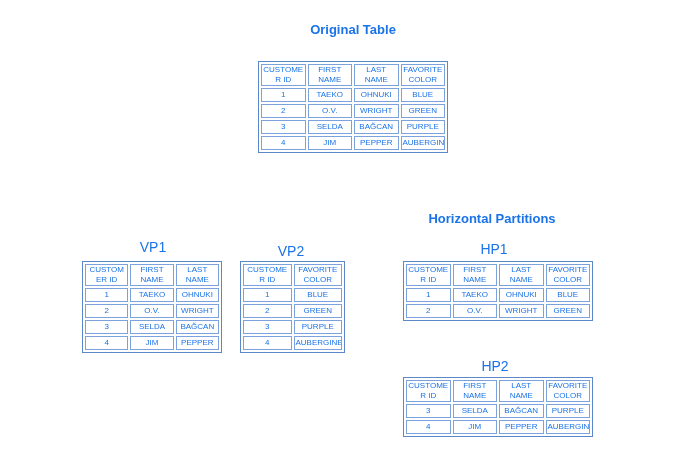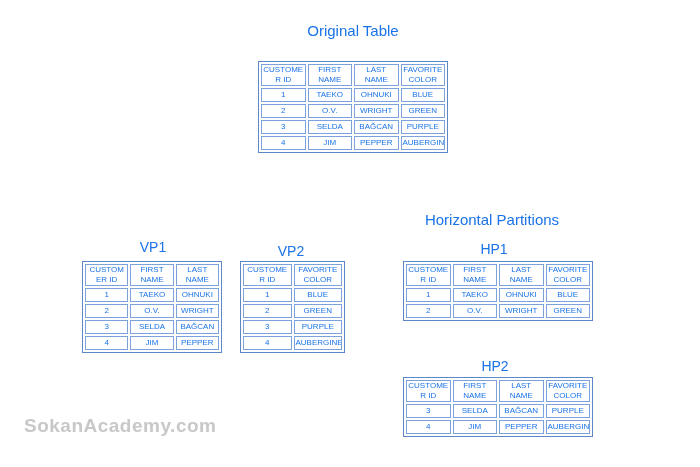--- a/index.html
+++ b/index.html
@@ -9,22 +9,22 @@
     --watermark: #c8c8c8;
   }
   * { box-sizing: border-box; margin: 0; padding: 0; }
   html, body { width: 700px; height: 467px; background: #ffffff; overflow: hidden; }
   body { font-family: "Liberation Sans", sans-serif; position: relative; }
   .canvas { position: absolute; left: 0; top: 0; width: 700px; height: 467px; }
 
   .section-title {
     position: absolute;
     transform: translateX(-50%);
-    font-size: 15px;
-    font-weight: normal;
+    font-size: 13px;
+    font-weight: bold;
     color: var(--accent);
     white-space: nowrap;
     text-align: center;
   }
   .sub-label {
     position: absolute;
     transform: translateX(-50%);
     font-size: 14px;
     font-weight: normal;
     color: var(--accent);
@@ -237,15 +237,14 @@
         </tr>
         <tr>
           <td>4</td>
           <td>JIM</td>
           <td>PEPPER</td>
           <td>AUBERGINE</td>
         </tr>
       </tbody>
     </table>
 
-  <div class="watermark">SokanAcademy.com</div>
 
 </div>
 
 </body></html>

